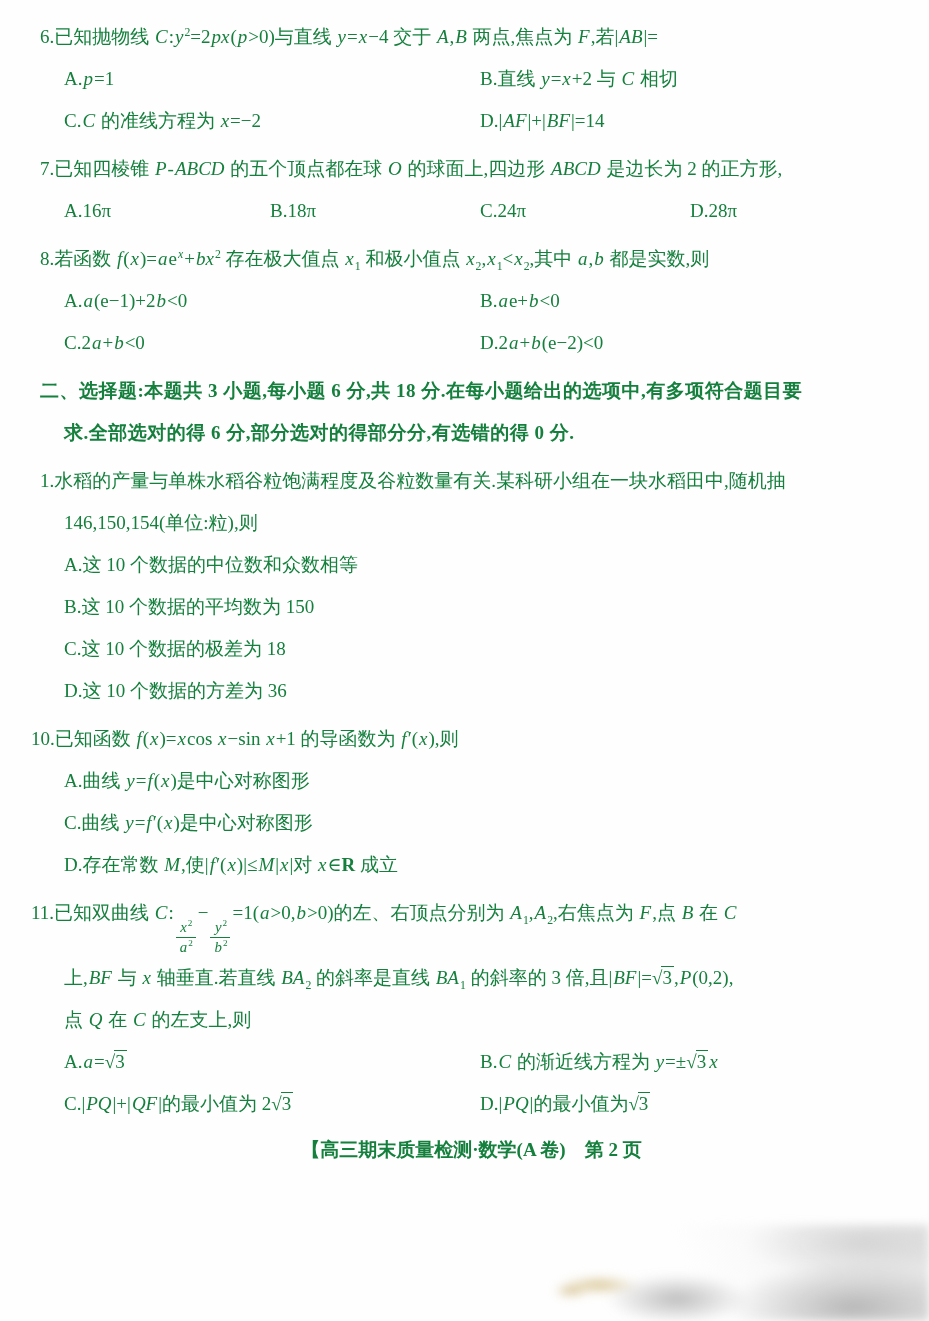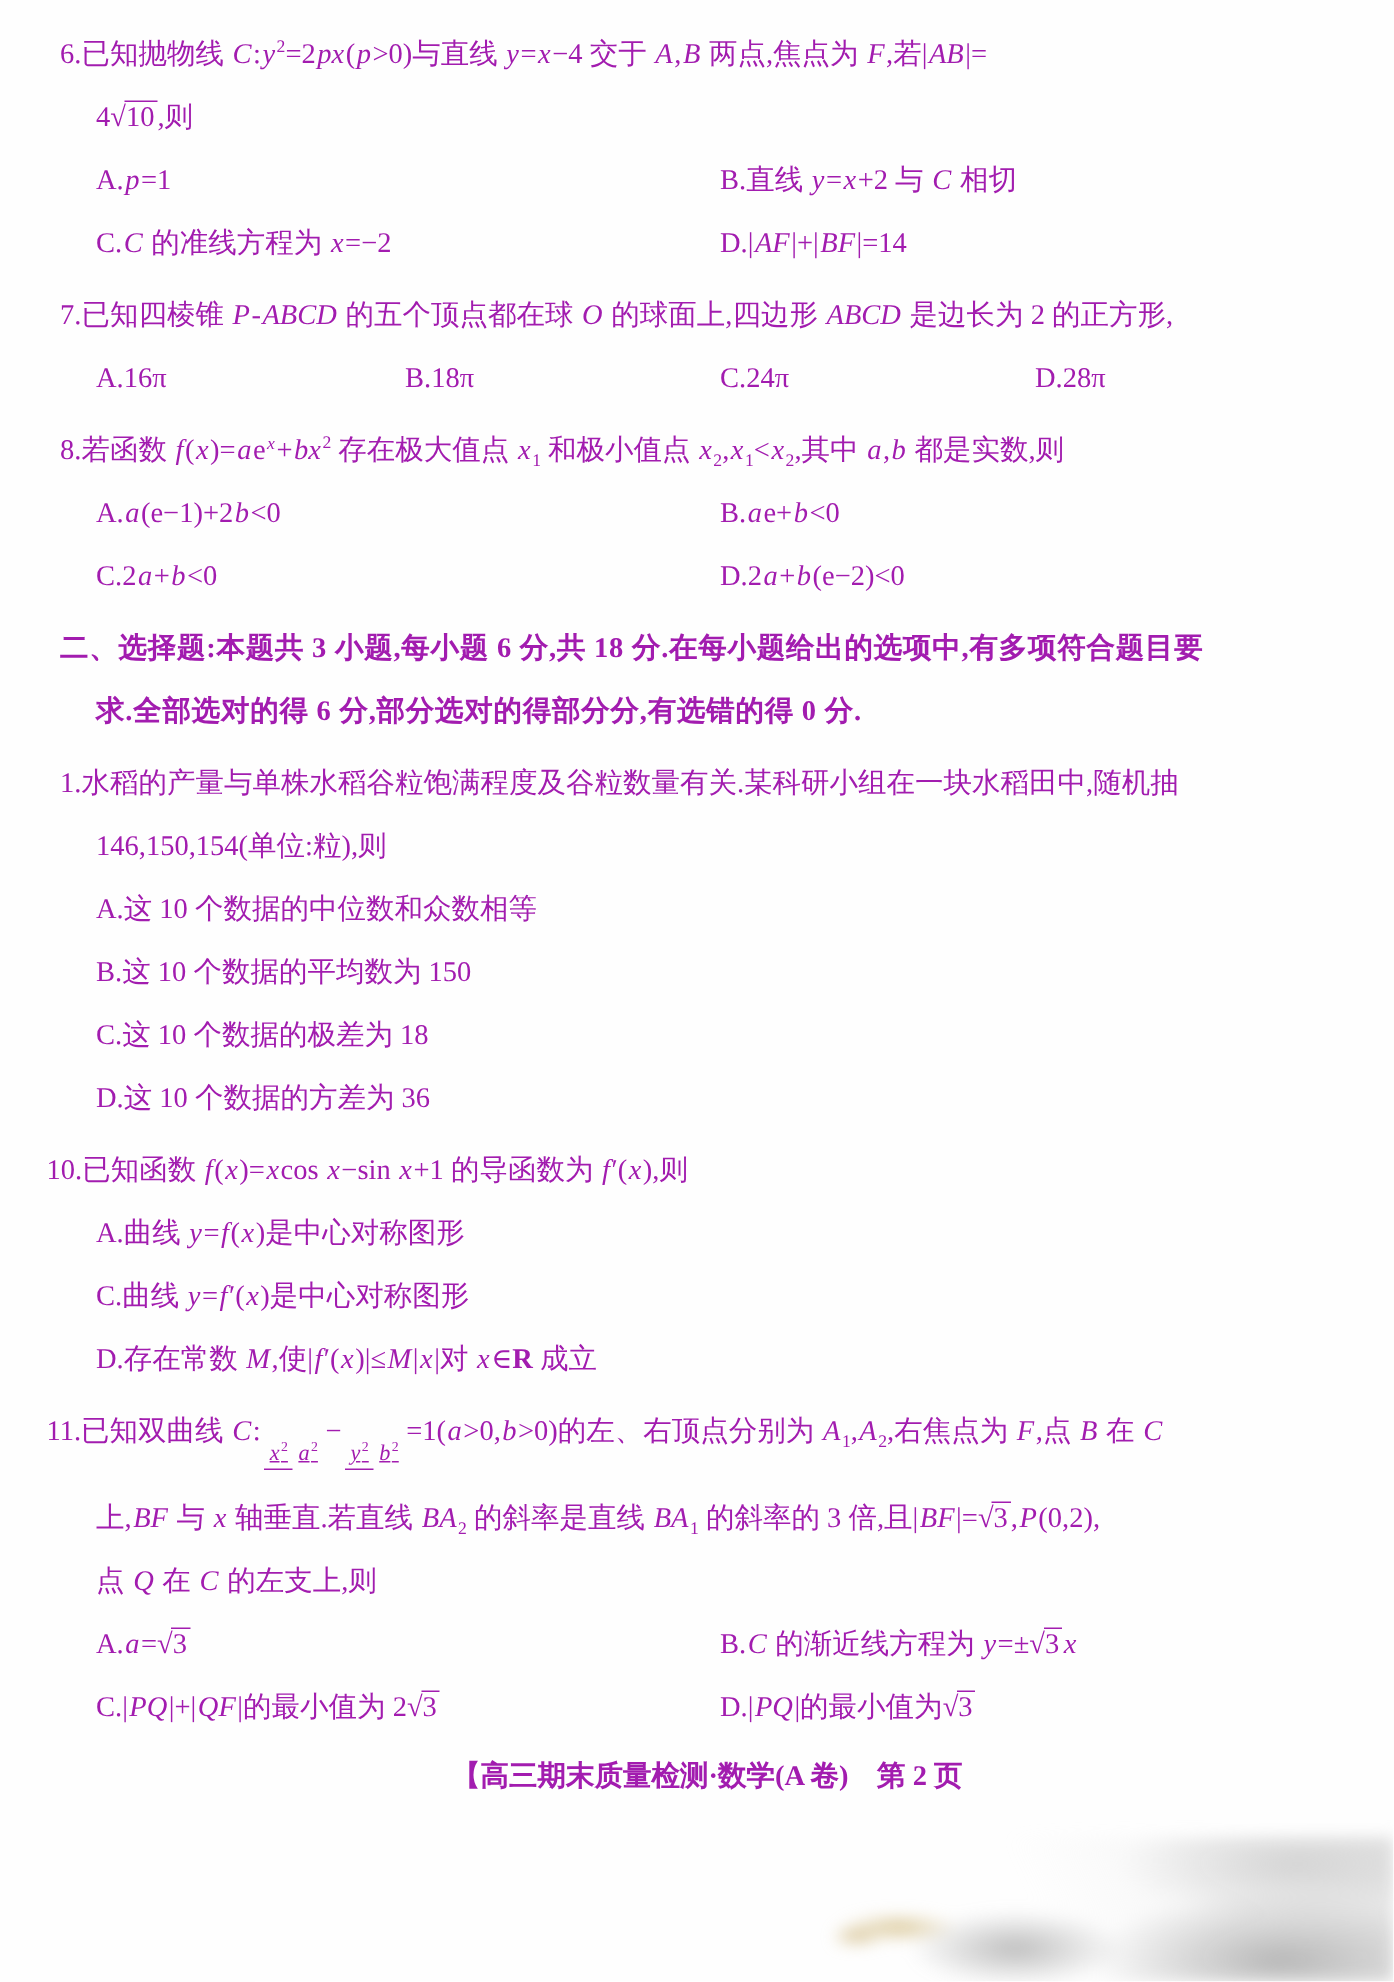--- a/index.html
+++ b/index.html
@@ -7,21 +7,21 @@
   .page {
     position:relative;
     width:929px; height:1321px;
     box-sizing:border-box;
     background:#fefefe;
     overflow:hidden;
     padding:16px 26px 0 40px;
     font-family:"Liberation Serif","DejaVu Serif",serif;
     font-size:19px;
     line-height:42px;
-    color:#a21caf;
+    color:#15803d;
   }
   .line { white-space:nowrap; }
   .cont { padding-left:24px; }          
   .qstart { margin-top:6px; }           
   .hang { margin-left:-9px; }           
   .c2 { display:grid; grid-template-columns:416px auto; padding-left:24px; }
   .c4 { display:grid; grid-template-columns:206px 210px 210px auto; padding-left:24px; }
   .opt { white-space:nowrap; }
   .sec {
     font-family:Liberation Serif, serif;
@@ -34,23 +34,23 @@
     font-weight:700;
   }
   
   .mi { font-style:italic; padding:0 1px; }
   sup { font-size:0.62em; line-height:0; vertical-align:super; }
   sub { font-size:0.62em; line-height:0; vertical-align:sub; }
   .sqrt { white-space:nowrap; }
   .rt { margin-right:-1px; }
   .rad { border-top:1.4px solid currentColor; padding:0 2px 0 1px; }
   .frac {
-    display:inline-flex; flex-direction:row;
+    display:inline-flex; flex-direction:column;
     vertical-align:-0.85em; text-align:center;
-    font-size:0.78em; line-height:1.3; margin:12px 2px;text-decoration:underline;
+    font-size:0.78em; line-height:1.3; margin:0 2px;
   }
   .fn { border-bottom:1.2px solid currentColor; padding:0 3px; }
   .fd { padding:0 3px; }
   
   .artifact {
     position:absolute; right:0; bottom:0;
     width:372px; height:96px;
     pointer-events:none;
     background:
       radial-gradient(55px 13px at 42px 60px,  rgba(213,192,138,0.95), rgba(213,192,138,0) 72%),
@@ -61,21 +61,20 @@
       linear-gradient(245deg, rgba(205,205,205,0.50) 0%, rgba(232,232,232,0.28) 38%, rgba(255,255,255,0) 62%);
     filter: blur(5px);
   }
 </style>
 </head>
 <body>
 
 <div class="page">
 
   <div class="line">6.已知抛物线 <span class="mi">C</span>:<span class="mi">y</span><sup>2</sup>=2<span class="mi">px</span>(<span class="mi">p</span>&gt;0)与直线 <span class="mi">y</span>=<span class="mi">x</span>−4 交于 <span class="mi">A</span>,<span class="mi">B</span> 两点,焦点为 <span class="mi">F</span>,若|<span class="mi">AB</span>|=</div>
-  <div class="line cont">4<span class="sqrt"><span class="rt">√</span><span class="rad">10</span></span>,则</div>
   <div class="c2">
     <div class="opt">A.<span class="mi">p</span>=1</div>
     <div class="opt">B.直线 <span class="mi">y</span>=<span class="mi">x</span>+2 与 <span class="mi">C</span> 相切</div>
   </div>
   <div class="c2">
     <div class="opt">C.<span class="mi">C</span> 的准线方程为 <span class="mi">x</span>=−2</div>
     <div class="opt">D.|<span class="mi">AF</span>|+|<span class="mi">BF</span>|=14</div>
   </div>
 
   <div class="line qstart">7.已知四棱锥 <span class="mi">P</span>-<span class="mi">ABCD</span> 的五个顶点都在球 <span class="mi">O</span> 的球面上,四边形 <span class="mi">ABCD</span> 是边长为 2 的正方形,</div>

